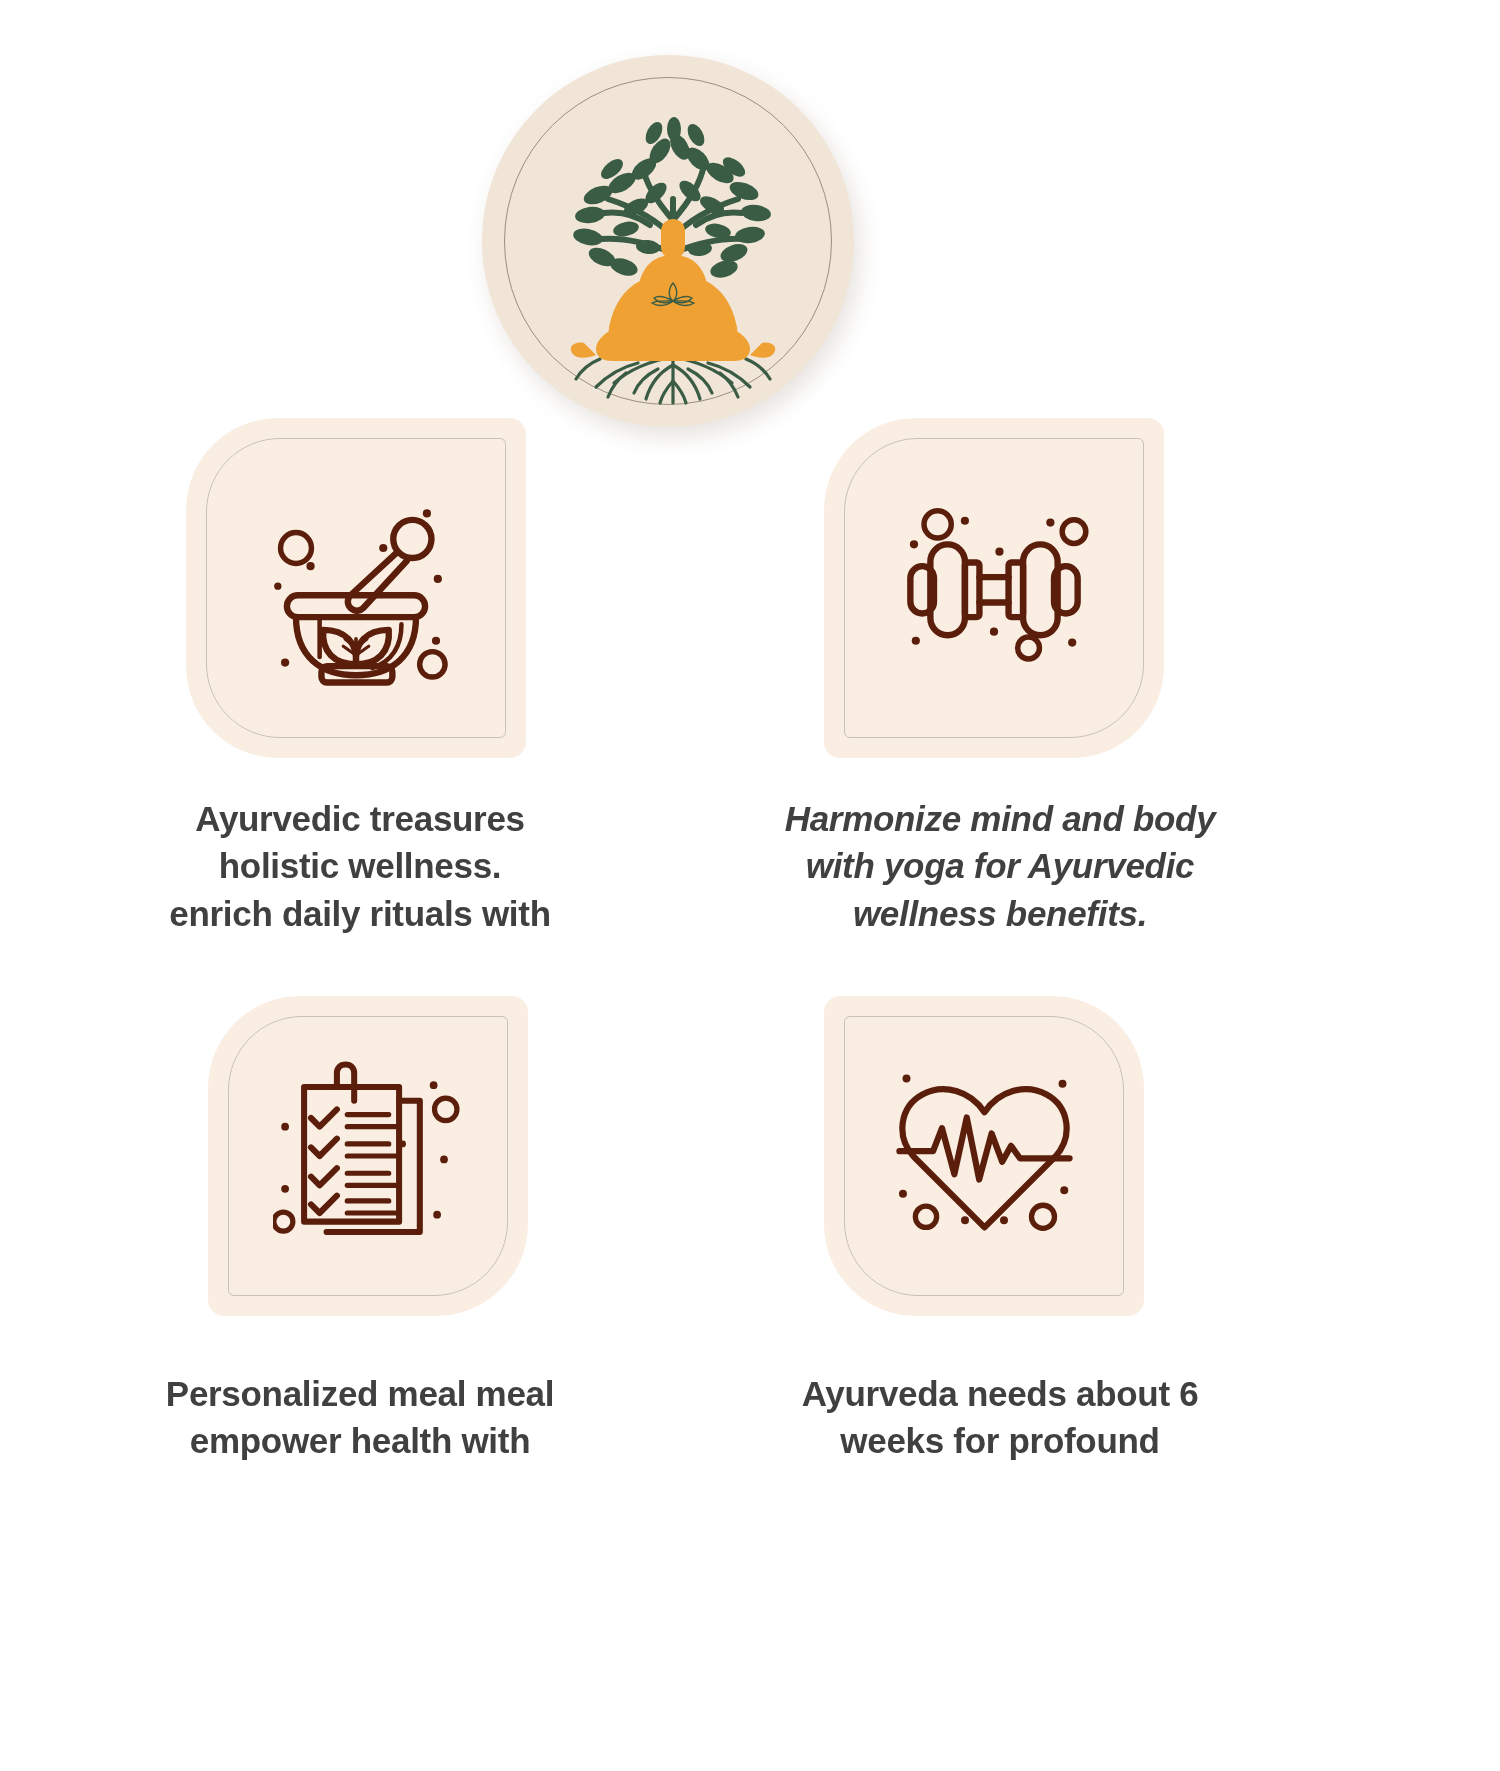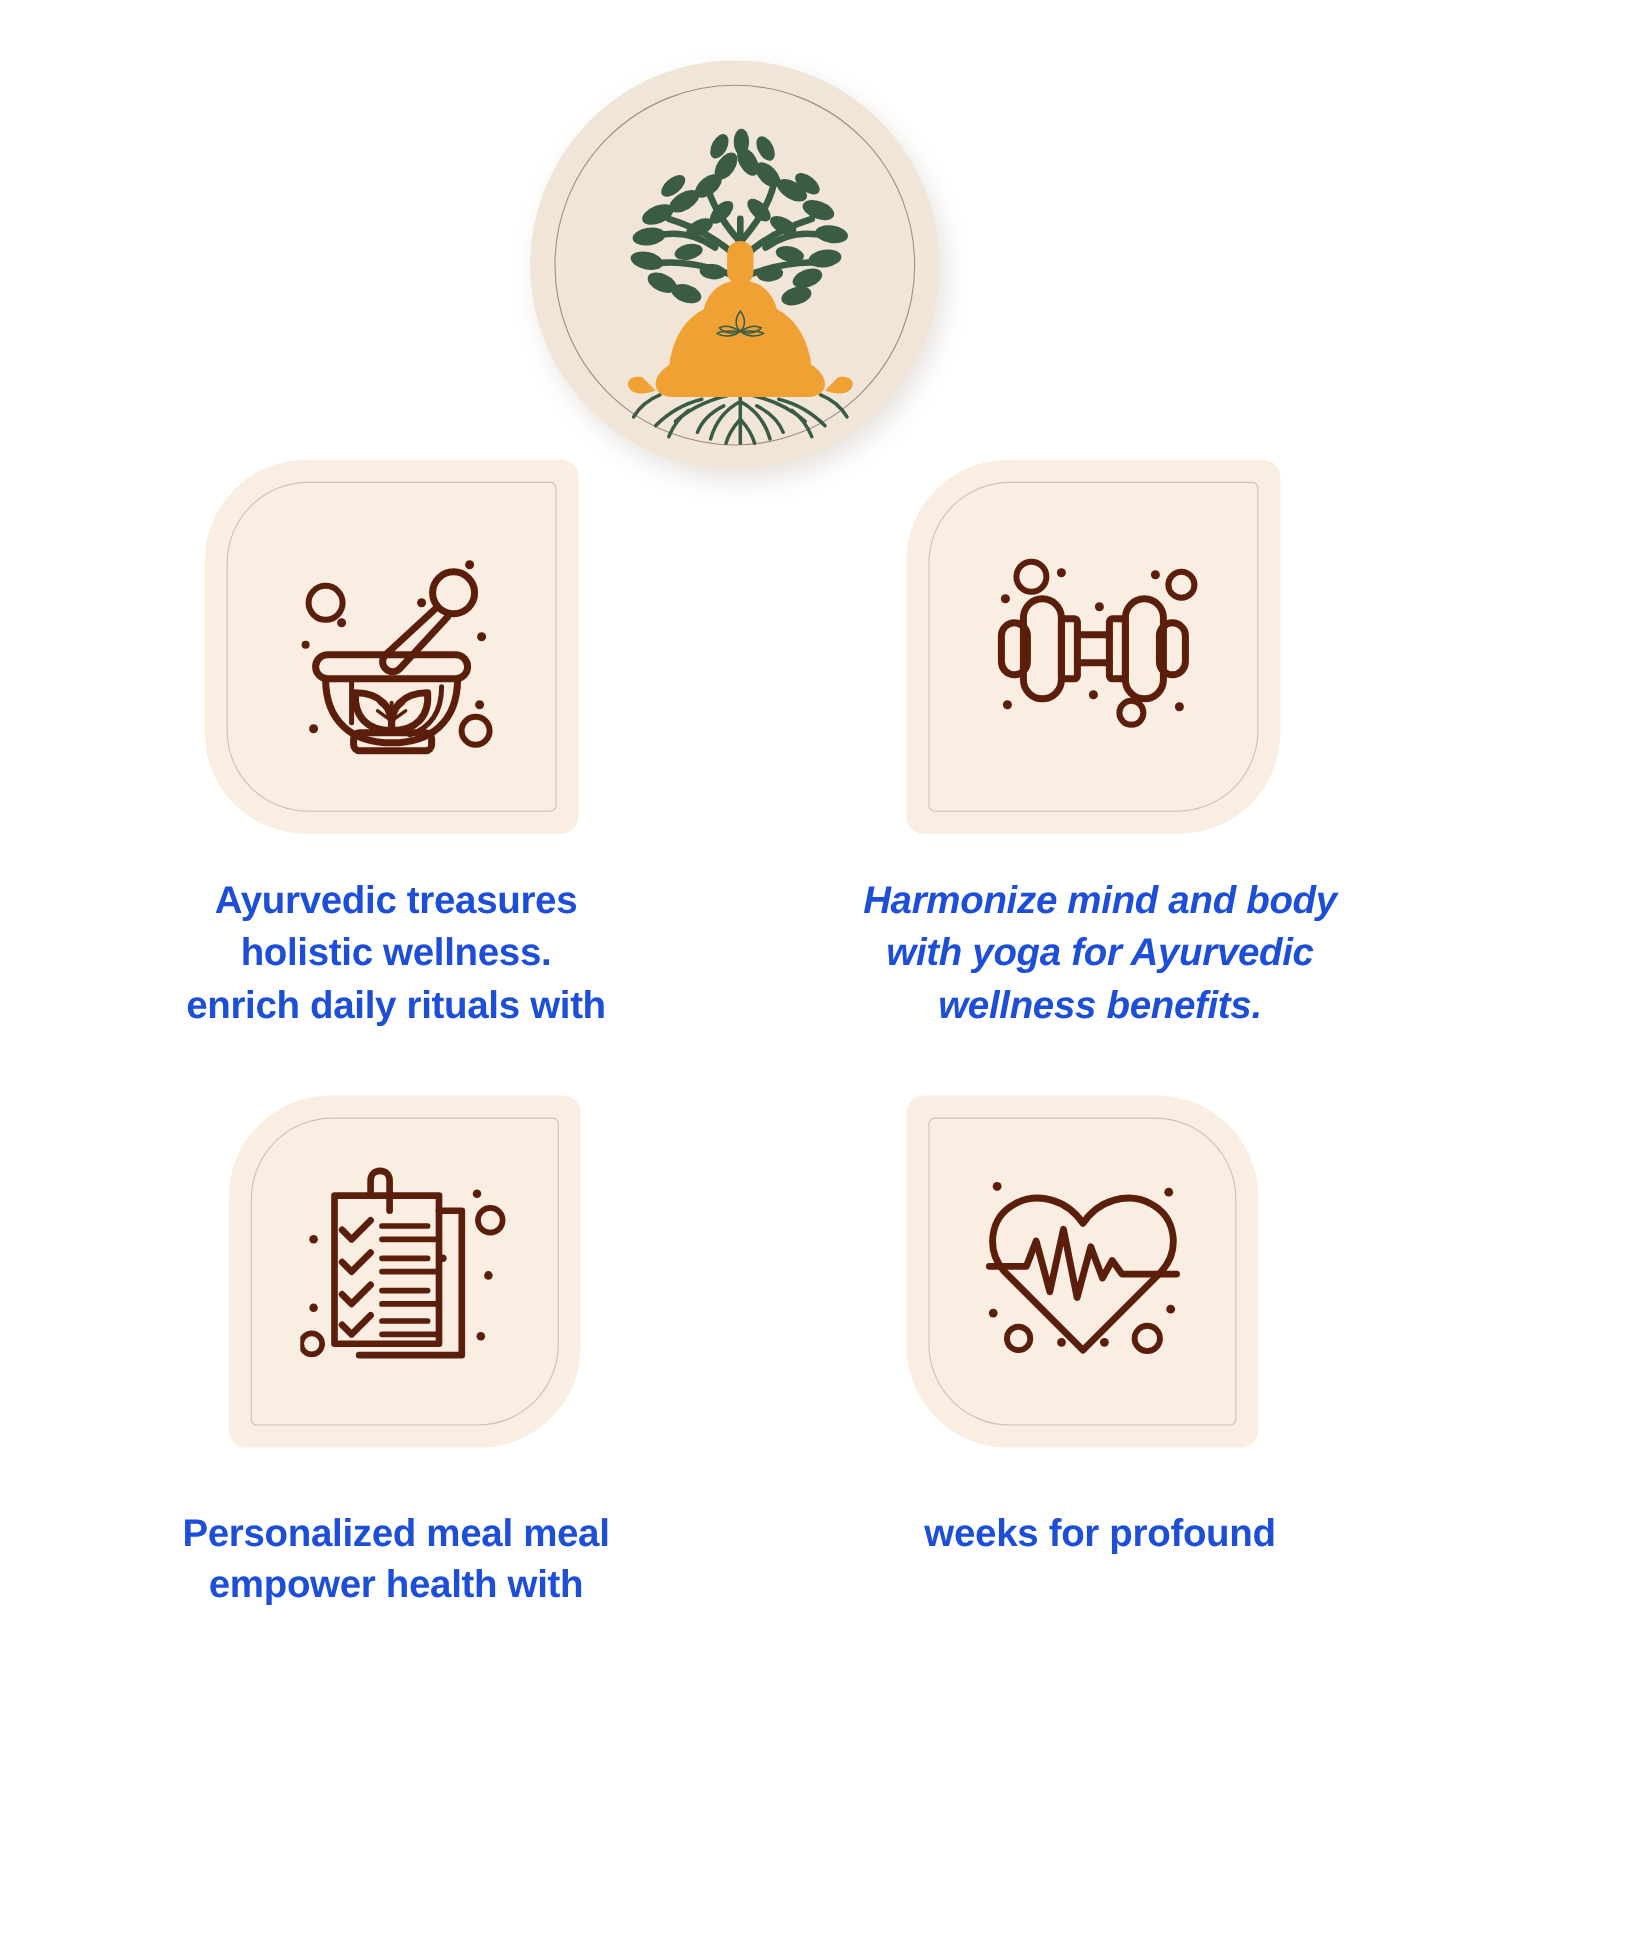--- a/index.html
+++ b/index.html
@@ -65,21 +65,21 @@
   #card-checklist .card-inner { border-radius: 74px 6px 74px 6px; }
 
   
   #card-heart { left: 824px; top: 996px; width: 320px; height: 320px;
                 border-radius: 16px 92px 16px 92px; }
   #card-heart .card-inner { border-radius: 6px 74px 6px 74px; }
 
   
   .caption {
     position: absolute;
-    color: #1d4ed8;
+    color: #404040;
     font-family: "Liberation Sans", sans-serif;
     font-weight: bold;
     font-size: 35px;
     line-height: 1.35;
     text-align: center;
     letter-spacing: -0.3px;
   }
   #caption-1 { left: 60px;  top: 795px;  width: 600px; }
   #caption-2 { left: 700px; top: 795px;  width: 600px; font-style: italic; }
   #caption-3 { left: 50px;  top: 1370px; width: 620px; }
@@ -322,16 +322,17 @@
     <span class="ln">with yoga for Ayurvedic</span>
     <span class="ln">wellness benefits.</span>
   </div>
 
   <div class="caption" id="caption-3">
     <span class="ln">Personalized meal meal</span>
     <span class="ln">empower health with</span>
   </div>
 
   <div class="caption" id="caption-4">
+    <span class="ln">Ayurveda needs about 6</span>
     <span class="ln">weeks for profound</span>
   </div>
 
 </div>
 
 </body></html>

